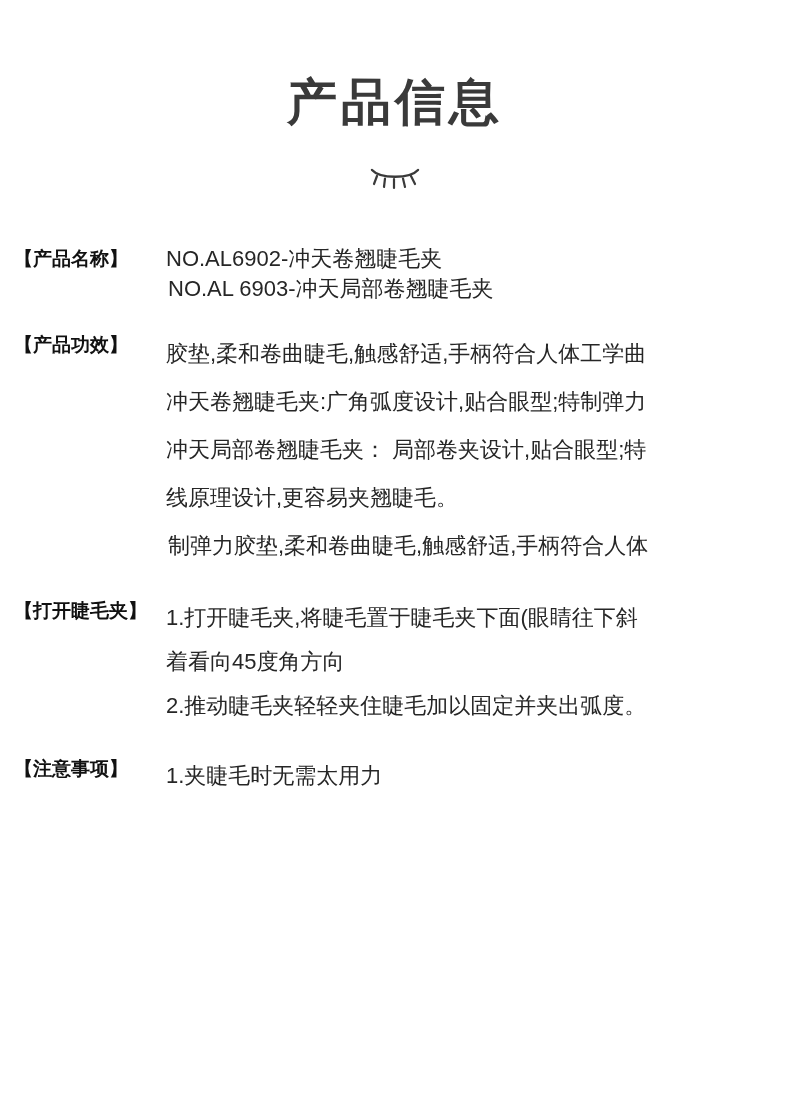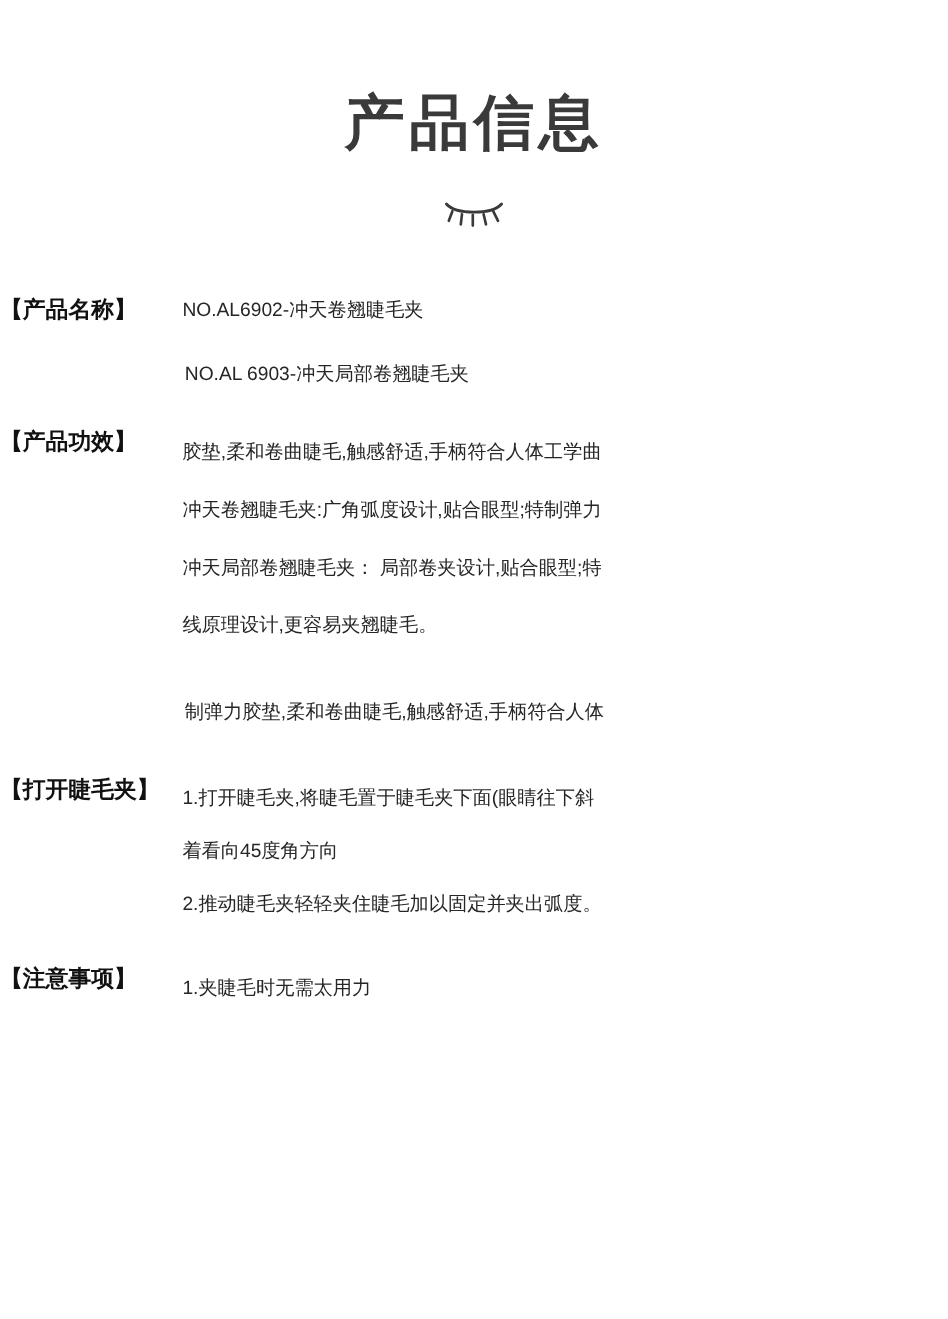--- a/index.html
+++ b/index.html
@@ -38,49 +38,49 @@
   }
   .spec-list {
     margin: 52px 0 0 0;
     padding: 0;
     list-style: none;
   }
   .spec-row {
     display: flex;
     align-items: flex-start;
     margin-bottom: 26px;
+    padding-left: 14px;
     padding-right: 40px;
   }
   .spec-label {
     flex: 0 0 152px;
     font-size: 19px;
     font-weight: bold;
     color: #111111;
     line-height: 30px;
     letter-spacing: 0px;
     white-space: nowrap;
   }
   .spec-value {
     flex: 1 1 auto;
-    font-size: 16px;
+    font-size: 22px;
     color: #262626;
     line-height: 30px;
   }
   .spec-value .line {
     display: block;
   }
   .spec-value.loose .line {
     line-height: 48px;
   }
   .spec-value.semi .line {
     line-height: 44px;
   }
   .indent {
     padding-left: 2px;
-    margin-top: 24px;
   }
 </style>
 </head>
 <body>
 
 <div class="page">
 
   <h1 class="title">产品信息</h1>
 
   <svg class="lash-ornament" viewBox="0 0 70 34" aria-hidden="true">

